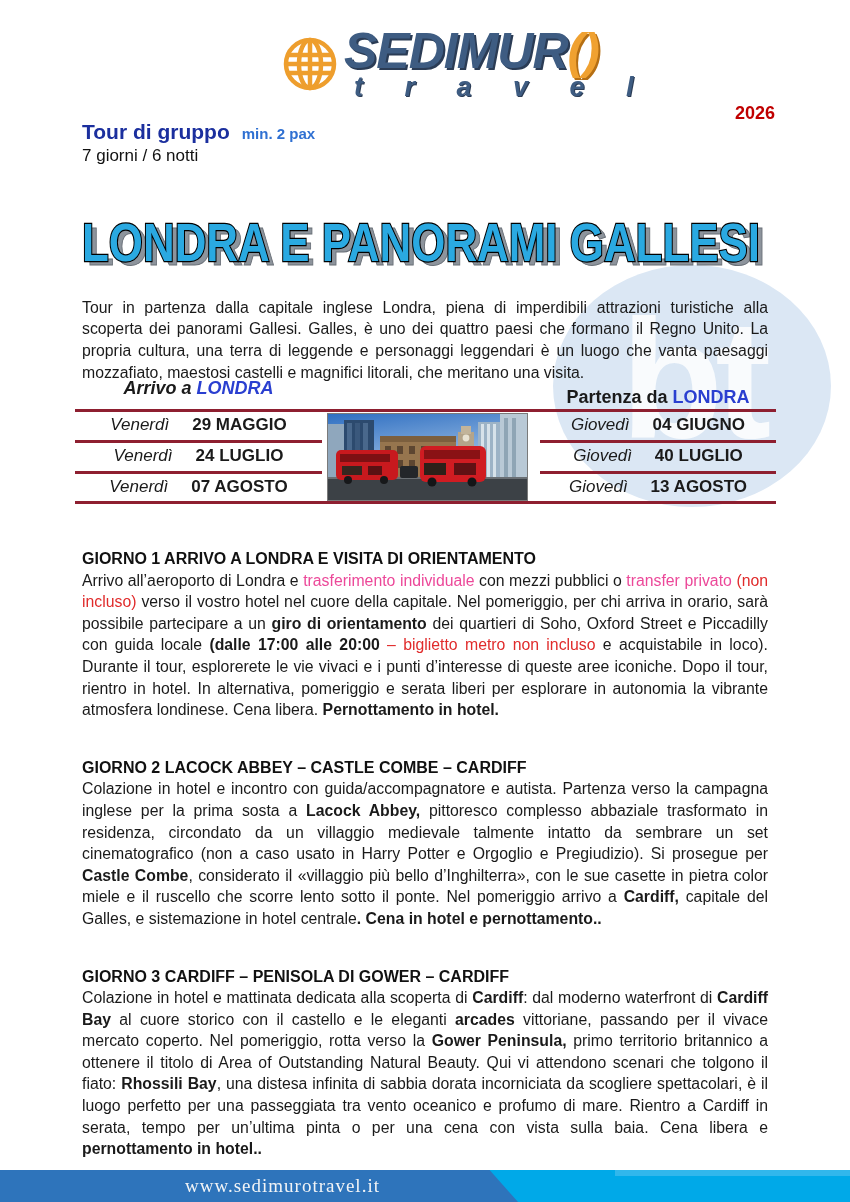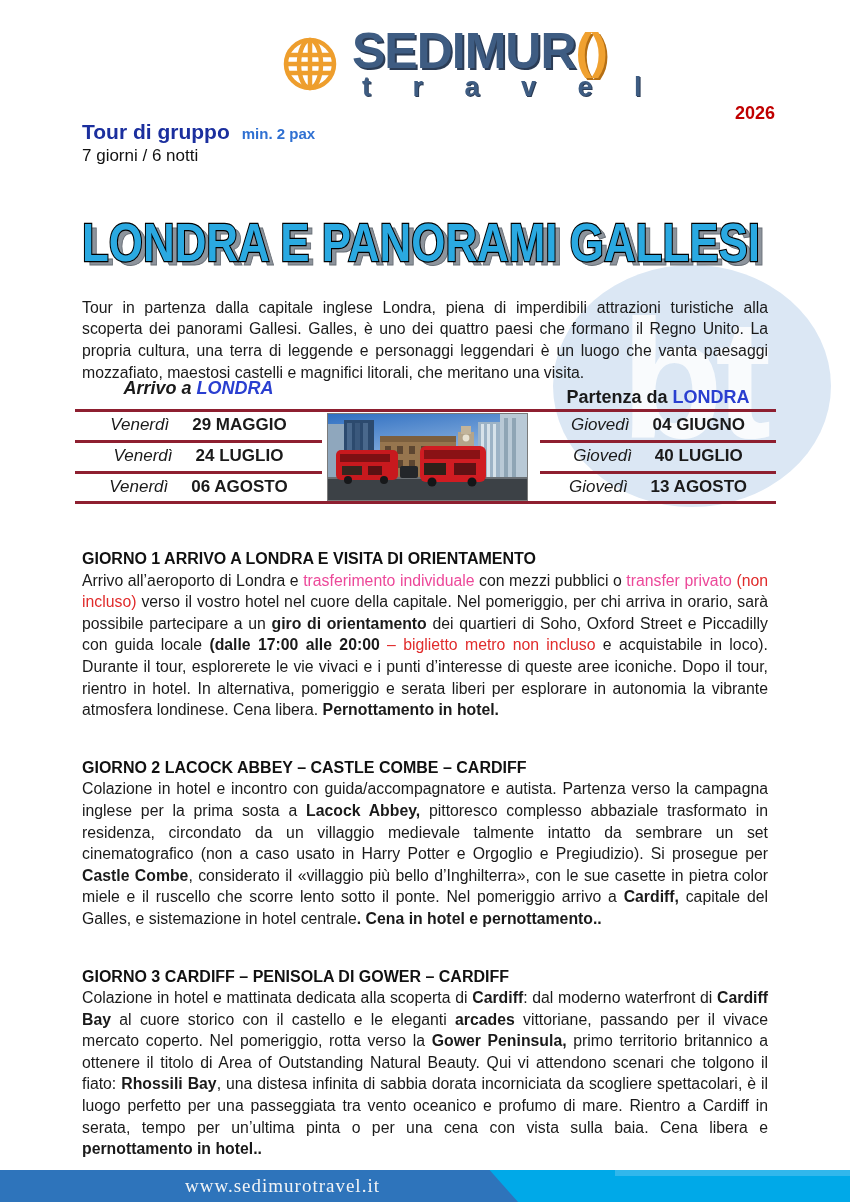--- a/index.html
+++ b/index.html
@@ -14,21 +14,21 @@
     border-radius:50%;background:#dbe7f4;z-index:0;
     display:flex;align-items:center;justify-content:center;
   }
   .watermark span{
     font-weight:700;font-size:168px;color:#ffffff;opacity:.85;
     letter-spacing:-8px;line-height:1;transform:translateY(-6px);
   }
   
   .logo{position:absolute;left:280px;top:26px;display:flex;z-index:2;}
   .logo-globe{width:60px;height:60px;margin-top:8px;}
-  .logo-text{display:flex;flex-direction:column;margin-left:12px;}
+  .logo-text{display:flex;flex-direction:column;margin-left:4px;font-style:italic;}
   .logo-main{
     font-weight:700;font-size:50px;line-height:1;letter-spacing:-1px;
     color:#3e5c82;text-shadow:2px 2px 0 #2b3c55;
   }
   .logo-main .paren{color:#f0a130;text-shadow:2px 2px 0 #b56f14;}
   .logo-sub{
     font-weight:700;font-size:27px;color:#3e5c82;letter-spacing:17px;
     margin-top:-4px;padding-left:10px;text-shadow:1px 1px 0 #2b3c55;
   }
   
@@ -172,21 +172,21 @@
     <div class="sched-row ar1">
       <span class="day">Venerdì</span>
       <span class="date">29 MAGGIO</span>
     </div>
     <div class="sched-row ar2">
       <span class="day">Venerdì</span>
       <span class="date">24 LUGLIO</span>
     </div>
     <div class="sched-row ar3">
       <span class="day">Venerdì</span>
-      <span class="date">06 AGOSTO</span>
+      <span class="date">07 AGOSTO</span>
     </div>
 
     <div class="sched-row dr1">
       <span class="day">Giovedì</span>
       <span class="date">04 GIUGNO</span>
     </div>
     <div class="sched-row dr2">
       <span class="day">Giovedì</span>
       <span class="date">40 LUGLIO</span>
     </div>

